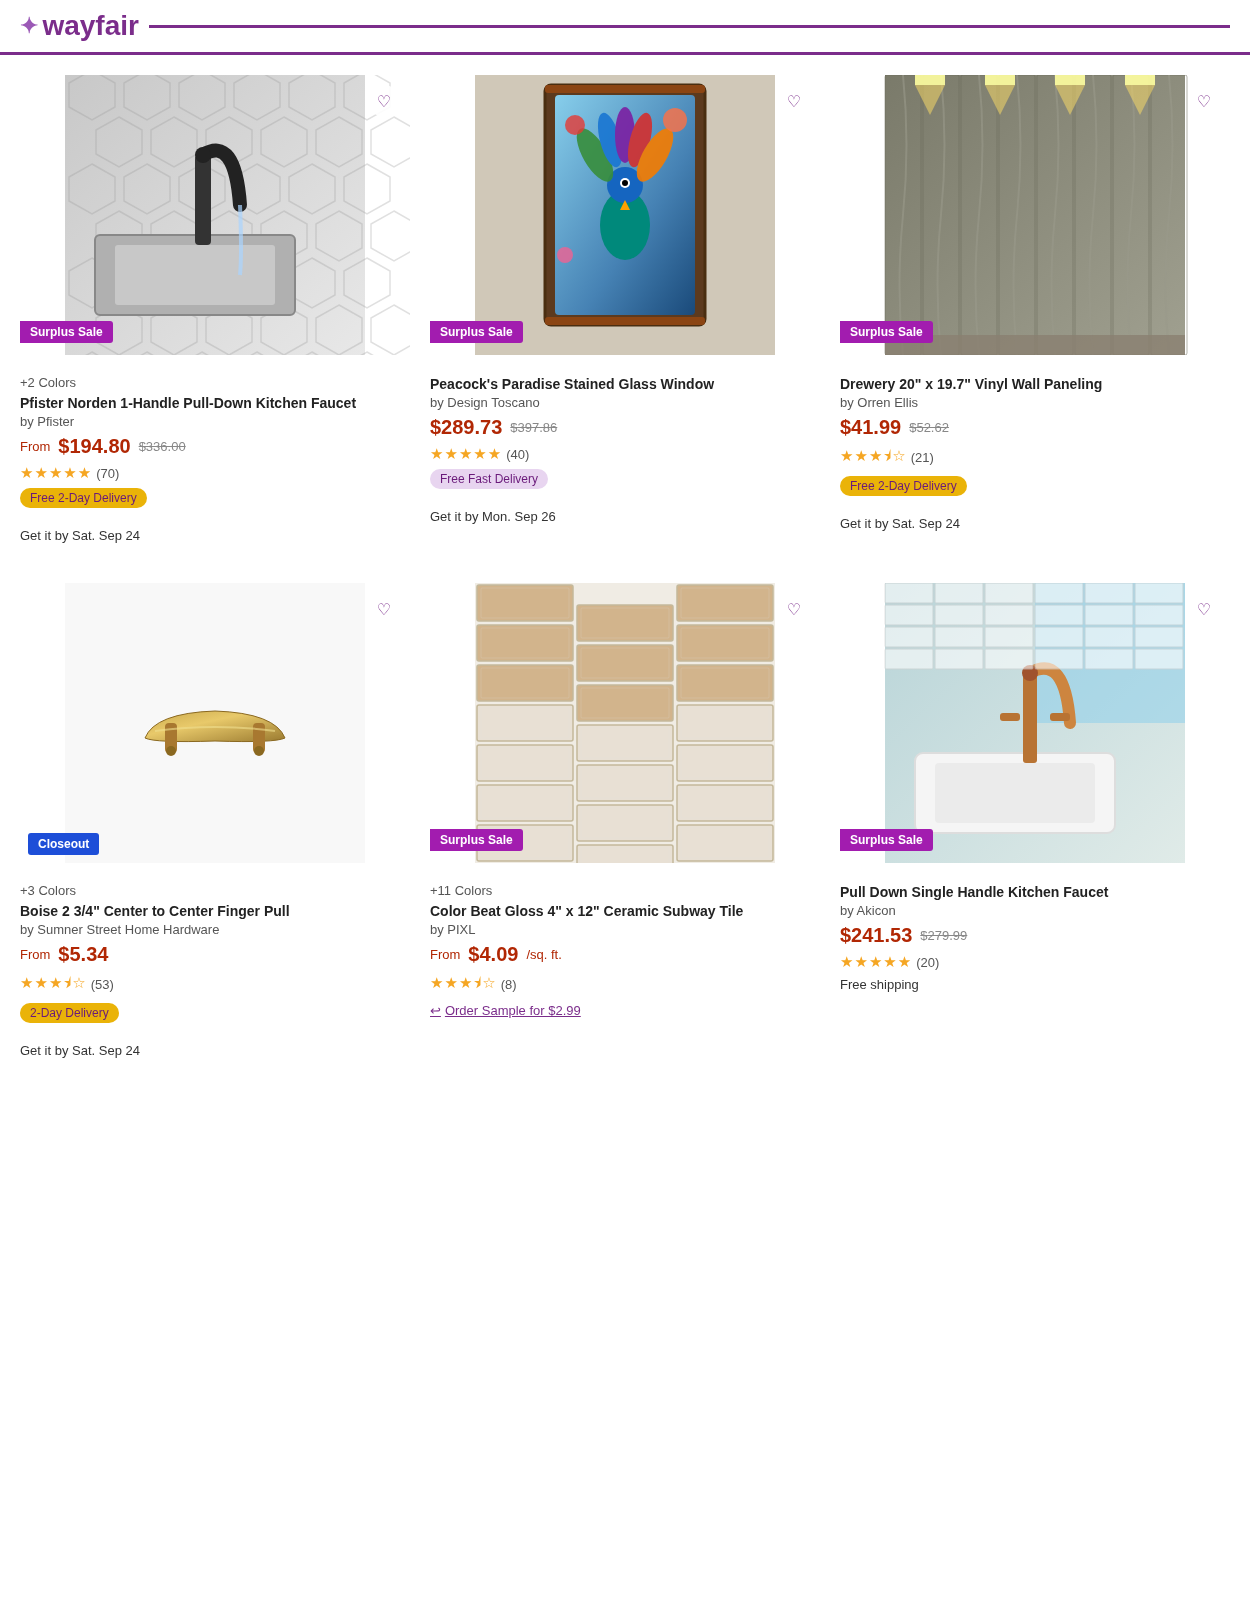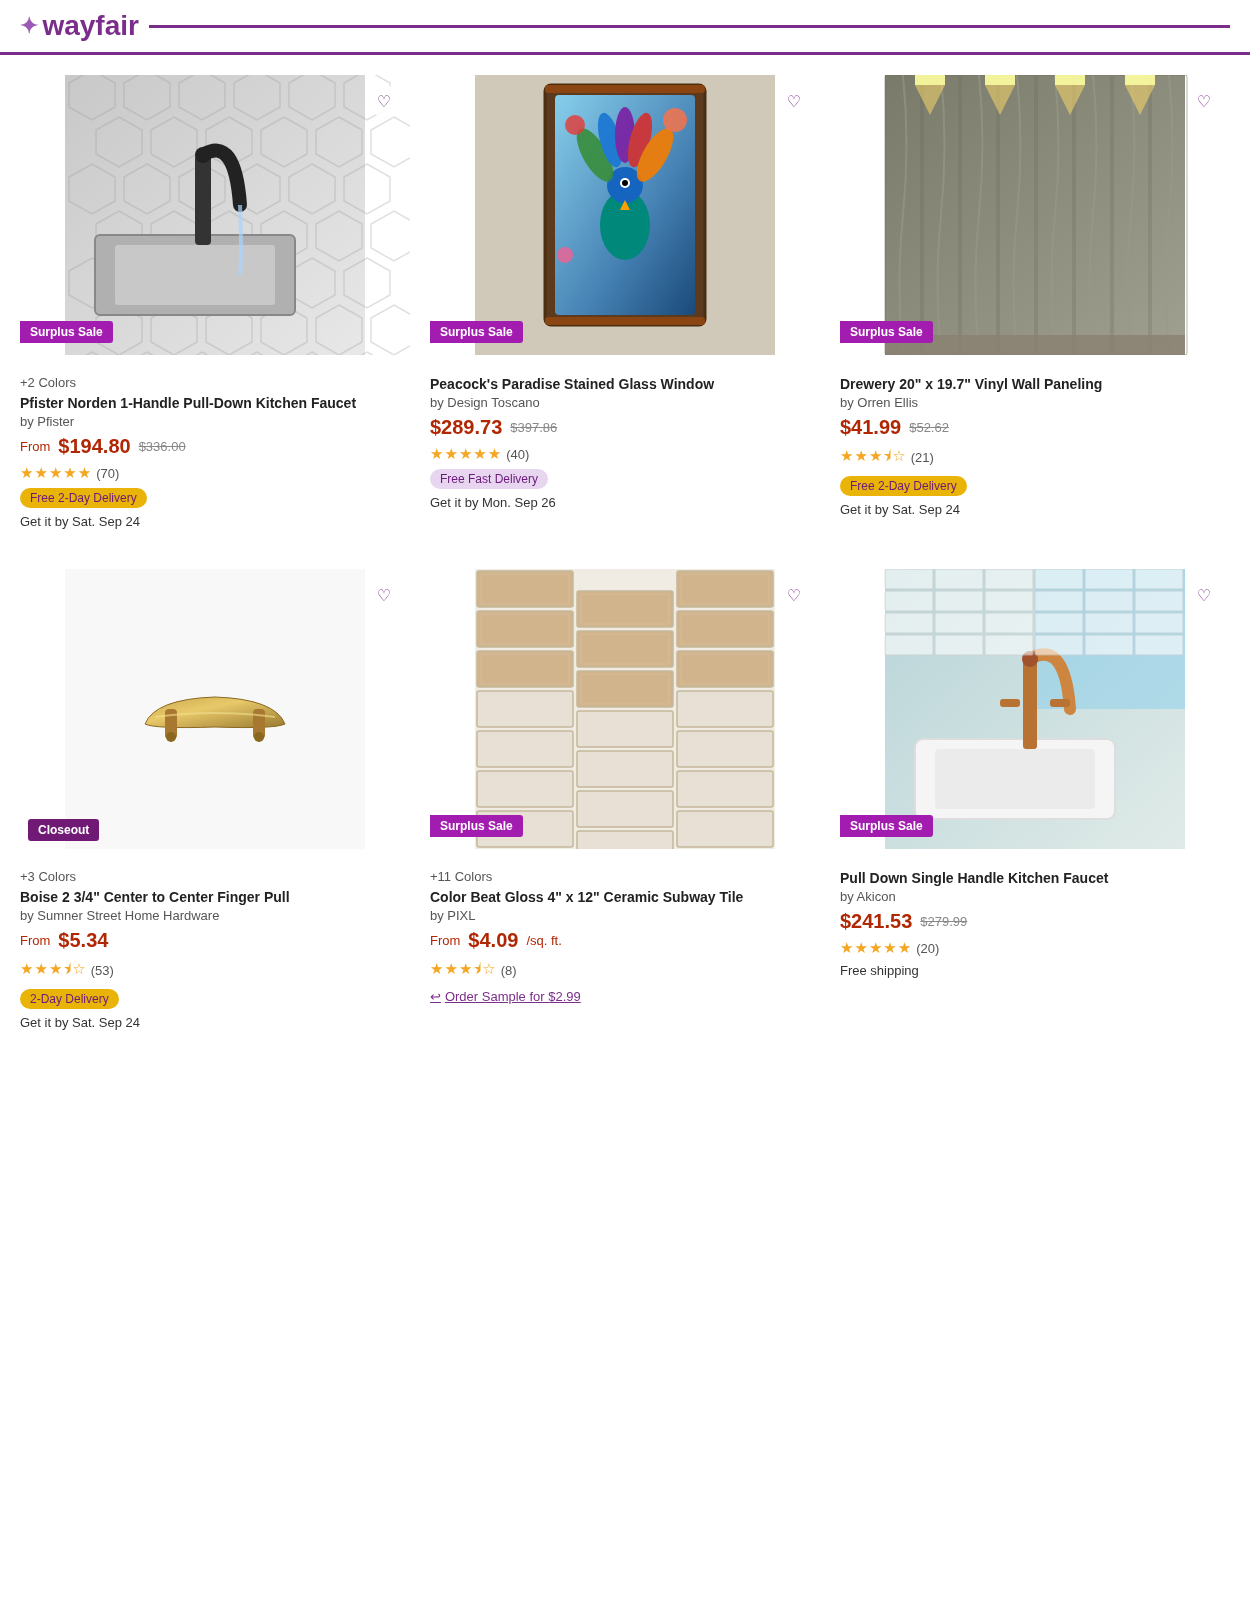--- a/index.html
+++ b/index.html
@@ -73,21 +73,21 @@
       position: absolute;
       bottom: 12px;
       left: 0;
       padding: 4px 10px;
       font-size: 12px;
       font-weight: bold;
       color: #fff;
       border-radius: 0 3px 3px 0;
     }
     .badge-surplus { background: #a21caf; }
-    .badge-closeout { background: #701a75; border-radius: 3px; left: 8px; bottom: 8px; }
+    .badge-closeout { background: #1d4ed8; border-radius: 3px; left: 8px; bottom: 8px; }
 
     .product-info { padding: 20px 0; }
 
     .color-variant {
       font-size: 13px;
       color: #555;
       margin-bottom: 4px;
     }
 
     .product-name {
@@ -135,21 +135,21 @@
     }
     .star-icons { color: #f5a623; font-size: 15px; letter-spacing: 1px; }
     .review-count { font-size: 13px; color: #555; }
 
     .delivery-badge {
       display: inline-block;
       padding: 3px 10px;
       border-radius: 12px;
       font-size: 12px;
       font-weight: 500;
-      margin-bottom: 4px;
+      margin-bottom: 18px;
     }
     .delivery-badge-2day { background: #eab308; color: #6a1a7a; }
     .delivery-badge-fast { background: #e8d5f0; color: #6a1a7a; }
 
     .delivery-date {
       font-size: 13px;
       color: #333;
       margin-top: 2px;
     }
 

